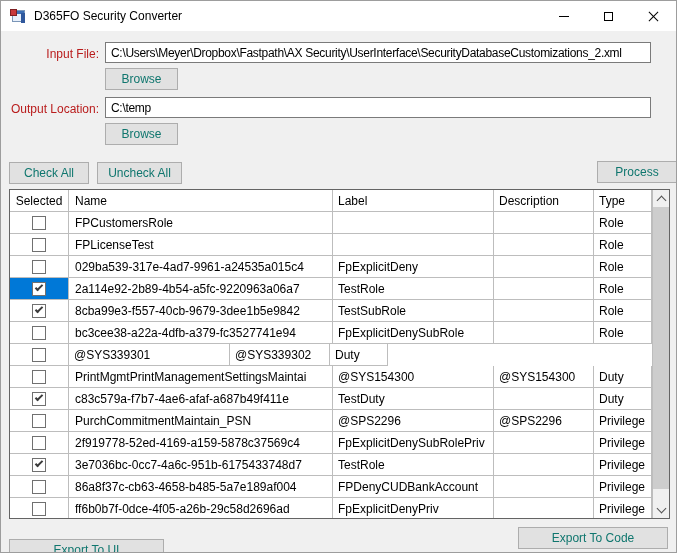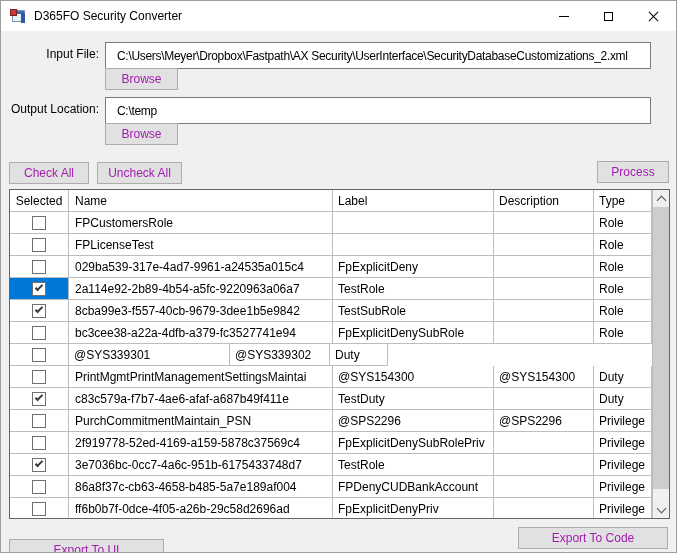--- a/index.html
+++ b/index.html
@@ -37,41 +37,41 @@
   .glyph-close::before, .glyph-close::after {
     content: ""; position: absolute; left: -1px; top: 5px; width: 13px; height: 0;
     border-top: 1px solid #000;
   }
   .glyph-close::before { transform: rotate(45deg); }
   .glyph-close::after { transform: rotate(-45deg); }
 
   
   .client { position: absolute; top: 30px; left: 0; width: 677px; height: 523px; }
 
-  .fld-label { position: absolute; left: 0; width: 98px; text-align: right; font-size: 12px; color: #000000; }
+  .fld-label { position: absolute; left: 0; width: 98px; text-align: right; font-size: 12px; color: #b91c1c; }
   .textbox {
-    position: absolute; height: 27px; background: #fff; border: 1px solid #7a7a7a;
+    position: absolute; height: 21px; background: #fff; border: 1px solid #7a7a7a;
     font-family: "Liberation Sans", sans-serif; font-size: 12px; letter-spacing: -0.3px;
-    padding: 0 11px; color: #000; outline: none;
+    padding: 0 5px; color: #000; outline: none;
   }
   .btn {
     position: absolute; background: #e1e1e1; border: 1px solid #adadad;
-    font-family: "Liberation Sans", sans-serif; font-size: 12px; color: #a21caf;
+    font-family: "Liberation Sans", sans-serif; font-size: 12px; color: #0f766e;
     display: flex; align-items: center; justify-content: center; cursor: default;
   }
 
   #lbl-input { top: 16px; }
   #tb-input  { left: 104px; top: 11px; width: 546px; }
   #btn-browse1 { left: 104px; top: 37px; width: 73px; height: 22px; }
   #lbl-output { top: 71px; }
   #tb-output { left: 104px; top: 66px; width: 546px; }
   #btn-browse2 { left: 104px; top: 92px; width: 73px; height: 22px; }
   #btn-checkall { left: 8px; top: 131px; width: 80px; height: 22px; }
   #btn-uncheckall { left: 96px; top: 131px; width: 85px; height: 22px; }
-  #btn-process { left: 596px; top: 130px; width: 72px; height: 22px; }
+  #btn-process { left: 596px; top: 130px; width: 80px; height: 22px; }
   #btn-export-ui { left: 8px; top: 508px; width: 155px; height: 22px; }
   #btn-export-code { left: 517px; top: 496px; width: 150px; height: 22px; }
 
   
   .grid {
     position: absolute; left: 8px; top: 158px; width: 661px; height: 330px;
     background: #fff; border: 1px solid #646464; display: flex; overflow: hidden;
   }
   .grid-main { width: 642px; }
   .grid-header, .grid-row { display: flex; height: 22px; }

